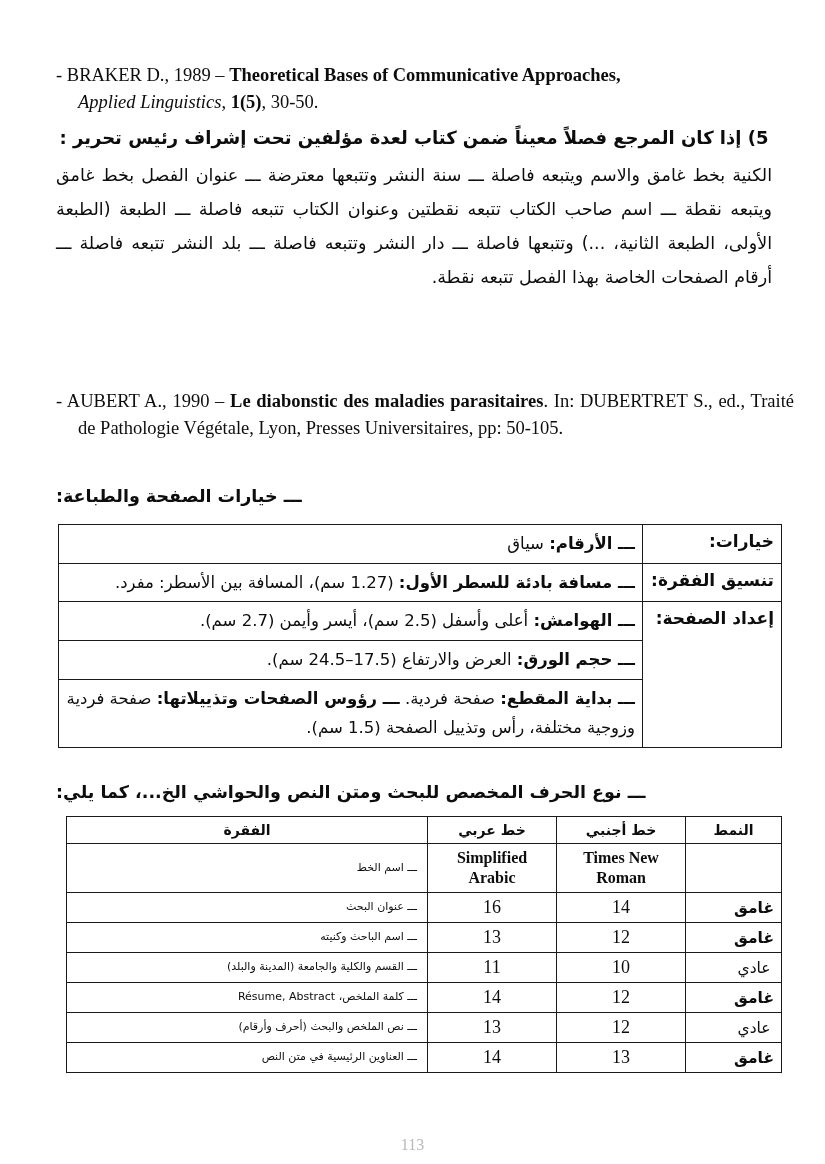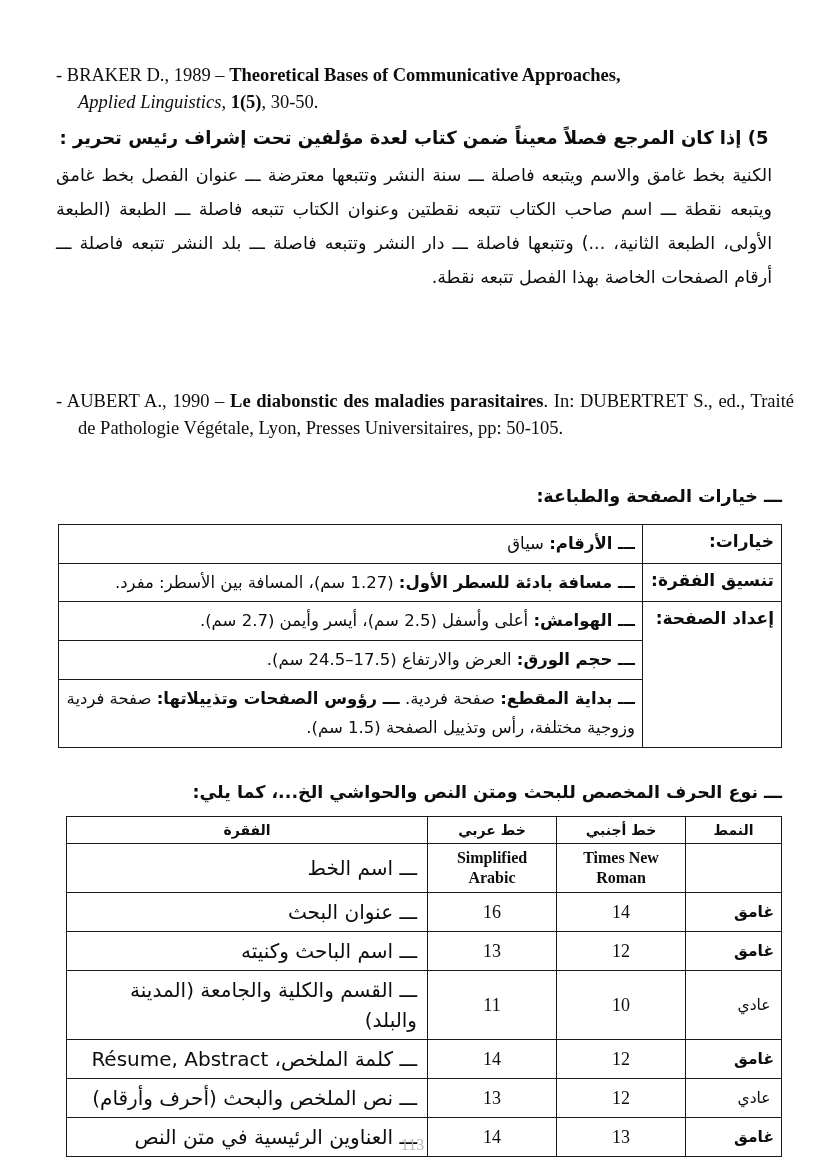--- a/index.html
+++ b/index.html
@@ -62,21 +62,21 @@
     font-size: 18px;
     text-align: center;
   }
   #ar-desc  { left: 56px; top: 158px; width: 716px; }
   #ar-example { left: 56px; top: 310px; width: 716px; }
 
   
   .sec-head {
     position: absolute;
     direction: rtl;
-    text-align: right;
+    text-align: left;
     font-family: "DejaVu Sans", "Liberation Sans", sans-serif;
     font-weight: bold;
     font-size: 17.5px;
     color: #0d0d0d;
   }
   #head-page-options { left: 56px; top: 486px; width: 726px; }
   #head-font-types   { left: 56px; top: 782px; width: 726px; }
 
   
   table.doc-table {
@@ -117,21 +117,21 @@
   #table-font-types {
     left: 66px; top: 816px; width: 716px;
   }
   #table-font-types th {
     font-weight: bold;
     font-size: 14px;
     text-align: center;
     padding: 5px 6px;
   }
   #table-font-types th.col-para { text-align: center; }
-  #table-font-types td { font-size: 20px; }
+  #table-font-types td { font-size: 11px; }
   #table-font-types td.c-para {
     text-align: right;
     padding-right: 10px;
     line-height: 1.5;
   }
   #table-font-types td.c-num {
     text-align: center;
     font-family: "Liberation Serif", "DejaVu Serif", serif;
     font-size: 18px;
     direction: ltr;

